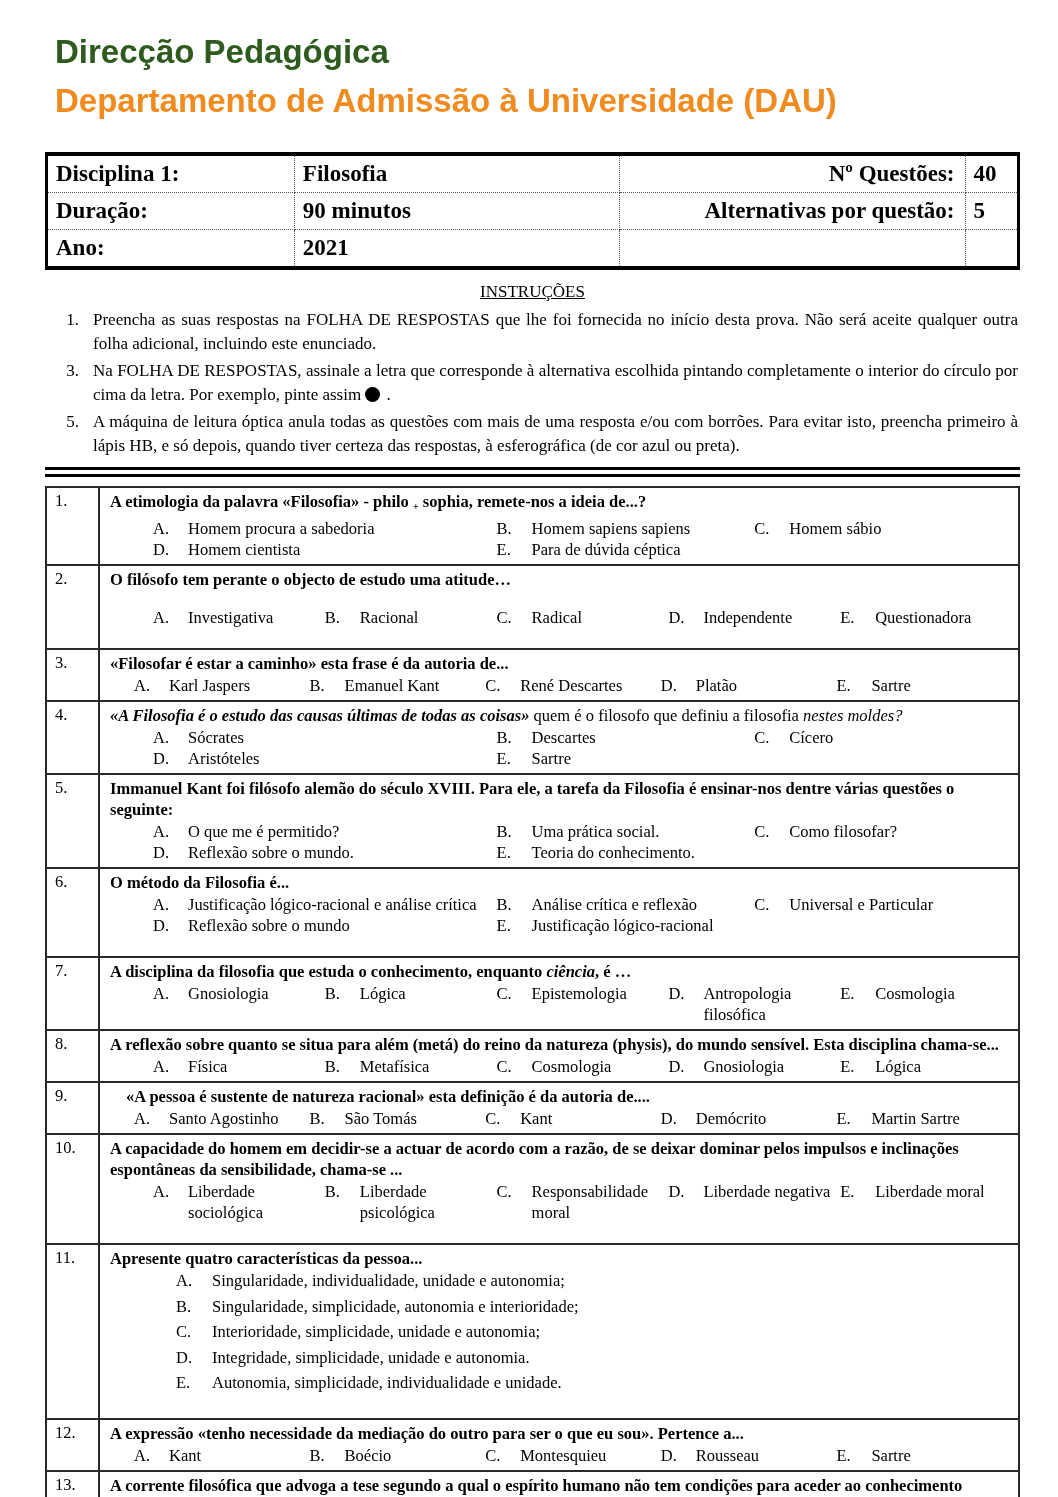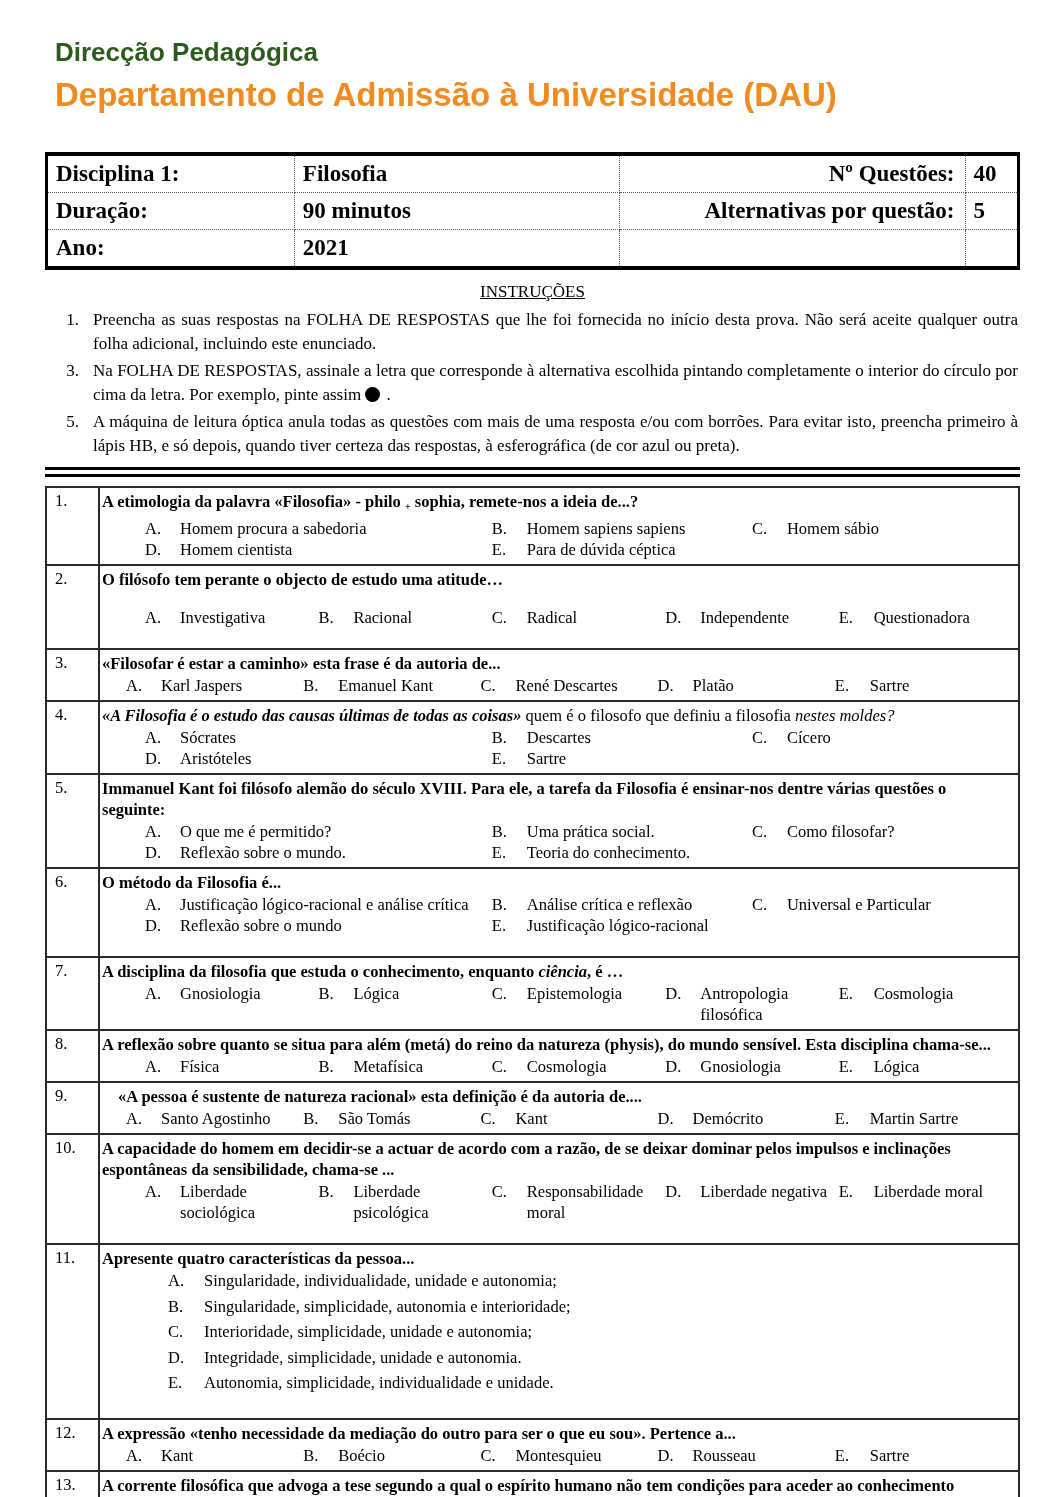--- a/index.html
+++ b/index.html
@@ -9,22 +9,22 @@
 
   
   .hdr{display:flex;align-items:flex-start;height:138px;}
   .logo-block{width:112px;flex:0 0 112px;text-align:center;}
   .logo-block svg{display:block;margin:2px auto 0;}
   .logo-cap{font-weight:bold;font-size:13px;line-height:13.5px;color:#6b2430;
             font-family:"Liberation Serif",serif;}
   .logo-cap .cap2{letter-spacing:3px;}
   .hdr-titles{padding-left:10px;padding-top:22px;
               font-family:"Liberation Sans","DejaVu Sans",sans-serif;}
-  .t-green{font-size:26px;font-weight:bold;color:#2d5a1d;line-height:40px;}
-  .t-orange{font-size:33px;font-weight:bold;color:#f08b1f;line-height:46px;white-space:nowrap;}
+  .t-green{font-size:33px;font-weight:bold;color:#2d5a1d;line-height:40px;}
+  .t-orange{font-size:33px;font-weight:bold;color:#f08b1f;line-height:46px;margin-top:6px;white-space:nowrap;}
 
   
   table.info{width:100%;border-collapse:collapse;border:3px solid #000;
              border-top-width:4px;border-bottom-width:4px;margin-top:4px;}
   table.info td{border:1px dotted #555;font-weight:bold;font-size:23px;
                 padding:5px 8px;height:22px;}
   table.info td.r{text-align:right;padding-right:10px;}
 
   
   .instr{margin-top:12px;}
@@ -36,21 +36,21 @@
   .dot{display:inline-block;width:15px;height:15px;background:#000;border-radius:50%;
        vertical-align:-2px;margin:0 2px 0 4px;}
 
   
   .double-rule{margin-top:9px;height:4px;border-top:3px solid #000;border-bottom:3px solid #000;}
 
   
   table.qt{width:100%;border-collapse:collapse;border:2px solid #1a1a1a;margin-top:9px;}
   table.qt td{border:2px solid #2a2a2a;vertical-align:top;}
   td.qnum{width:43px;font-size:16.5px;padding:3px 0 0 8px;}
-  td.qbody{padding:3px 6px 4px 2px;}
+  td.qbody{padding:3px 6px 4px 10px;}
   .stem{font-size:16.5px;line-height:21px;}
   .stem-ind{padding-left:16px;}
   .s-b{font-weight:bold;}
   .s-bi{font-weight:bold;font-style:italic;}
   .s-i{font-style:italic;}
   .s-r{font-weight:normal;text-align:right;}
   .s-sub{font-weight:bold;font-size:10px;vertical-align:-3px;}
   .optgrid{display:grid;grid-template-columns:40% 30% 30%;padding-left:43px;margin-top:1px;}
   .optrow{display:flex;padding-left:43px;margin-top:1px;}
   .optrow .opt{flex:1;}

